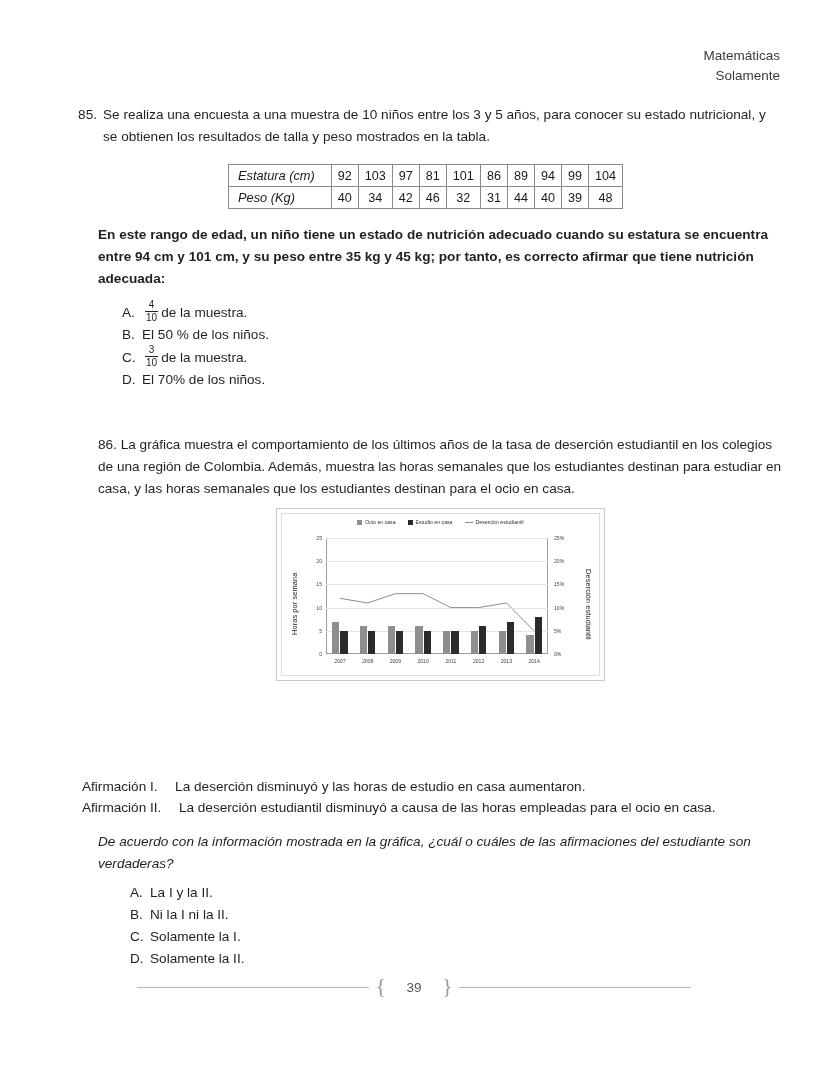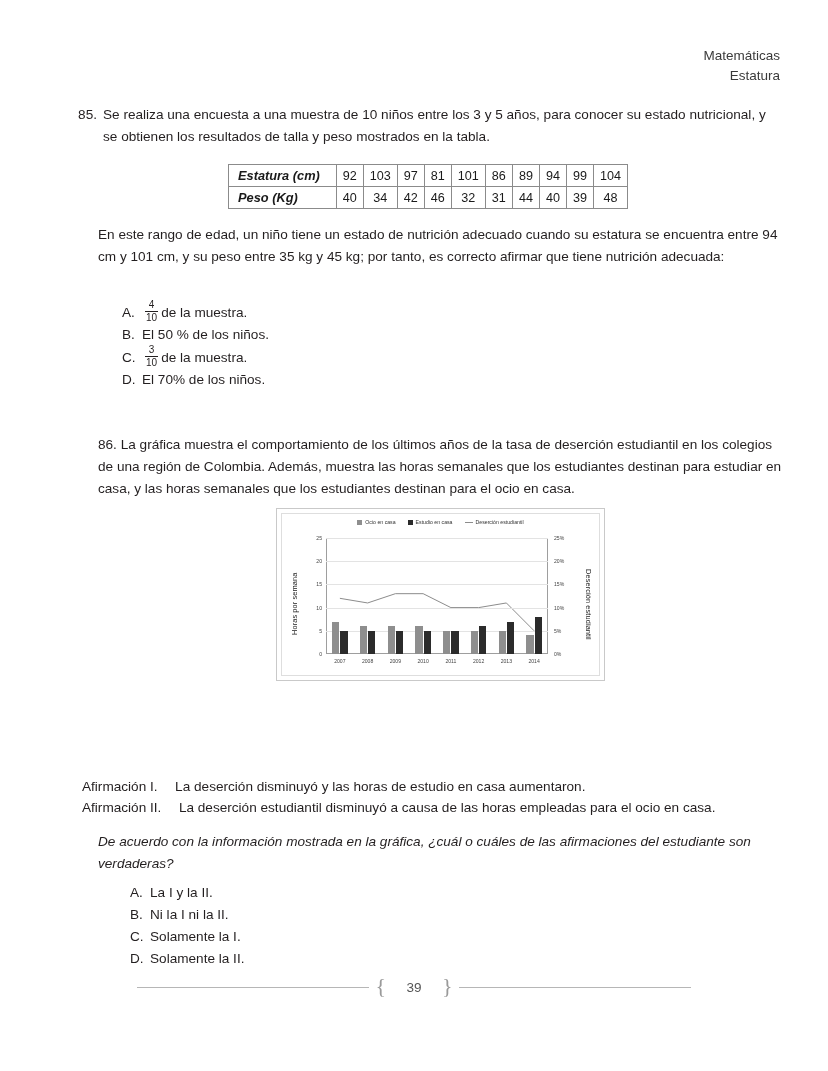--- a/index.html
+++ b/index.html
@@ -66,21 +66,21 @@
   }
   table.data-table td {
     border: 1px solid #8b8b8b;
     text-align: center;
     height: 21px;
     padding: 0 6px;
     color: #1a1a1a;
   }
   table.data-table td.rowhead {
     font-style: italic;
-    font-weight: bold;
+    font-weight: normal;
     text-align: left;
     padding-left: 9px;
     padding-right: 16px;
     font-size: 12.8px;
   }
 
   
   .options {
     position: absolute;
     font-size: 13.6px;
@@ -268,21 +268,21 @@
     text-align: center;
   }
 </style>
 </head>
 <body>
 
 <div class="page">
 
   <div class="doc-header">
     <div>Matemáticas</div>
-    <div>Estatura</div>
+    <div>Solamente</div>
   </div>
 
   <div class="q-block" style="left:70px; top:104px; width:700px;">
     <div class="q-num-wrap">
       <span class="q-num">85.</span>
       <span class="q-text">Se realiza una encuesta a una muestra de 10 niños entre los 3 y 5 años, para conocer su estado nutricional, y se obtienen los resultados de talla y peso mostrados en la tabla.</span>
     </div>
   </div>
 
   <div class="data-table-wrap">
@@ -311,21 +311,21 @@
             <td>31</td>
             <td>44</td>
             <td>40</td>
             <td>39</td>
             <td>48</td>
           </tr>
         </tbody>
     </table>
   </div>
 
-  <div class="q-block" style="left:98px; top:224px; width:686px;">En este rango de edad, un niño tiene un estado de nutrición adecuado cuando su estatura se encuentra entre 94 cm y 101 cm, y su peso entre 35 kg y 45 kg; por tanto, es correcto afirmar que tiene nutrición adecuada:</div>
+  <div class="q-block" style="left:98px; top:224px; width:686px;font-weight:bold;">En este rango de edad, un niño tiene un estado de nutrición adecuado cuando su estatura se encuentra entre 94 cm y 101 cm, y su peso entre 35 kg y 45 kg; por tanto, es correcto afirmar que tiene nutrición adecuada:</div>
 
   <div class="options" style="left:122px; top:301px; width:360px;">
     <div class="opt-row">
       <span class="opt-letter">A.</span>
       <span class="frac">
         <span class="num">4</span>
         <span class="den">10</span>
       </span>
       <span>de la muestra.</span>
     </div>

